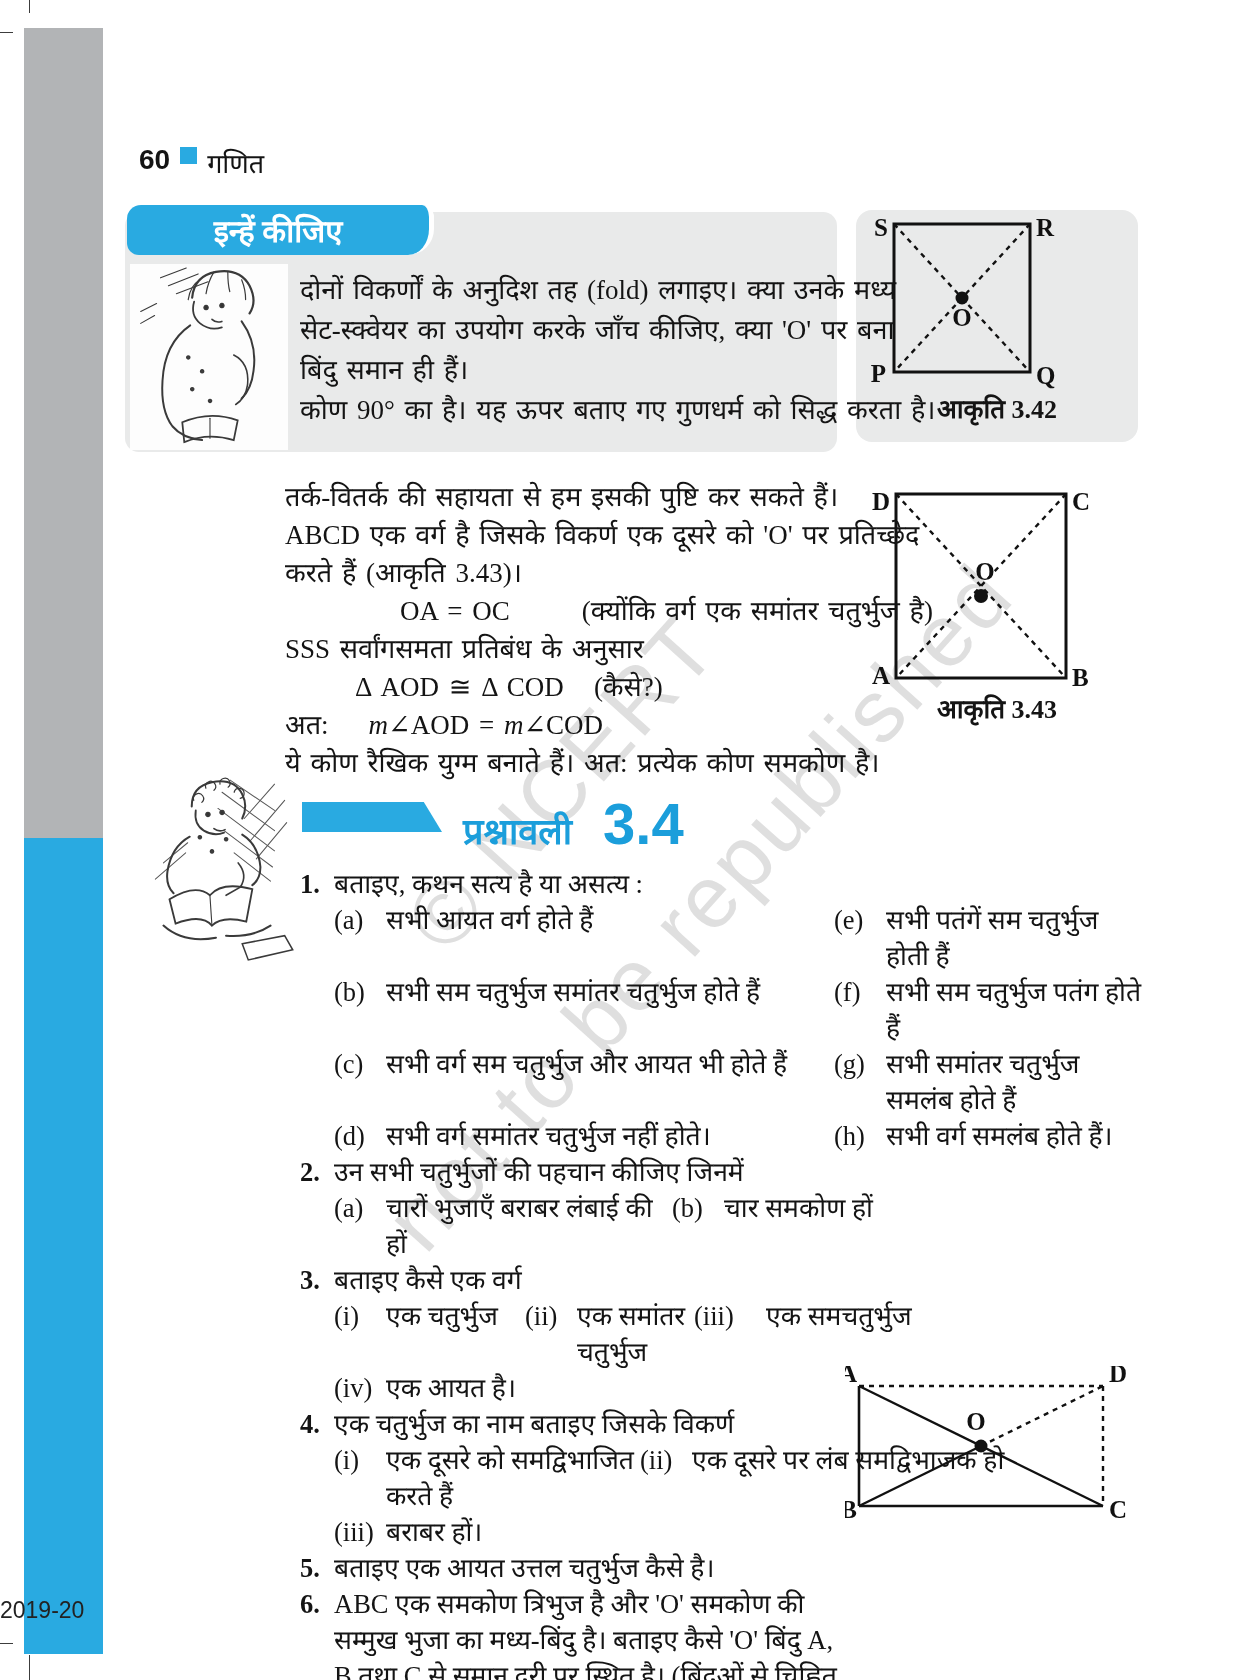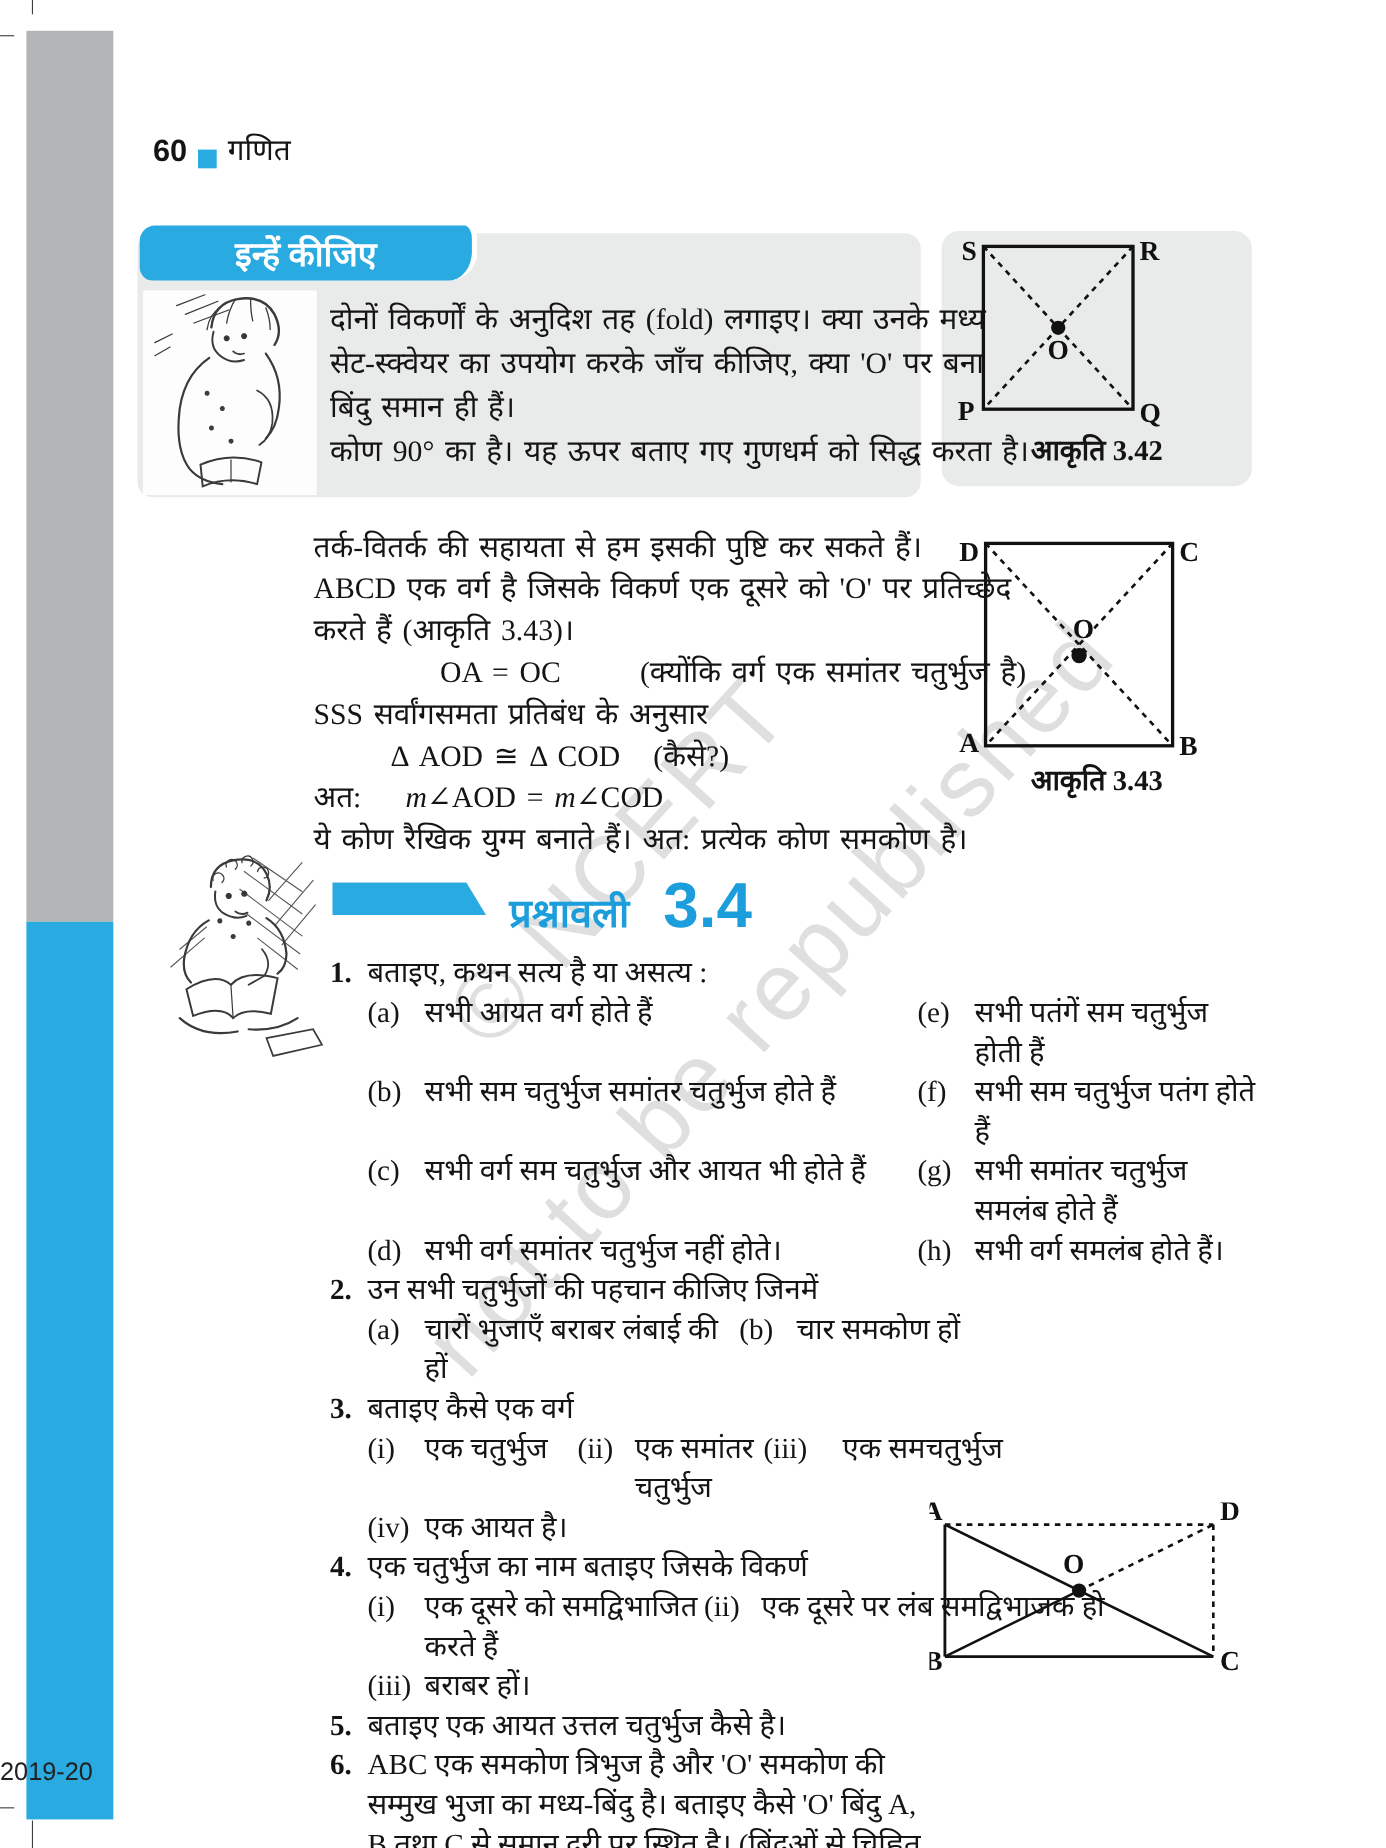--- a/index.html
+++ b/index.html
@@ -4,21 +4,21 @@
 <style>
   html,body{margin:0;padding:0;background:#fff;}
   .page{position:relative;width:1260px;height:1680px;background:#ffffff;overflow:hidden;
         font-family:"Liberation Serif","DejaVu Serif",serif;color:#141414;}
   
   .cmark{position:absolute;background:#3c3c3c;}
   
   .gray-bar{position:absolute;left:24px;top:28px;width:79px;height:810px;background:#b2b4b6;z-index:1;}
   .blue-bar{position:absolute;left:24px;top:838px;width:79px;height:816px;background:#29aae1;z-index:1;}
   
-  .header{position:absolute;left:139px;top:116px;display:flex;align-items:flex-end;gap:10px;z-index:3;}
+  .header{position:absolute;left:139px;top:144px;display:flex;align-items:flex-start;gap:10px;z-index:3;}
   .pgnum{font-family:"Liberation Sans","DejaVu Sans",sans-serif;font-weight:bold;font-size:28px;}
   .blue-square{width:17px;height:17px;background:#29aae1;margin-top:3px;}
   .subject{font-size:27px;}
   
   .watermark{position:absolute;left:110px;top:660px;width:1040px;z-index:0;
              transform:rotate(-48deg);color:rgba(160,160,160,0.34);
              font-family:"Liberation Sans","DejaVu Sans",sans-serif;
              font-size:88px;letter-spacing:3px;text-align:center;line-height:185px;white-space:nowrap;}
   
   .do-box{position:absolute;left:125px;top:212px;width:712px;height:240px;background:#e9eaea;border-radius:14px;z-index:2;}

